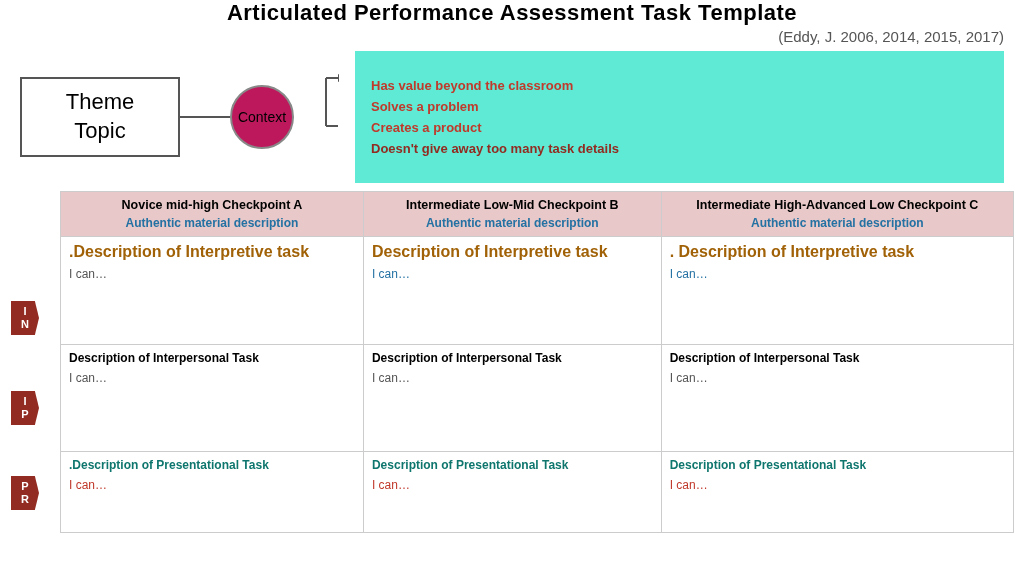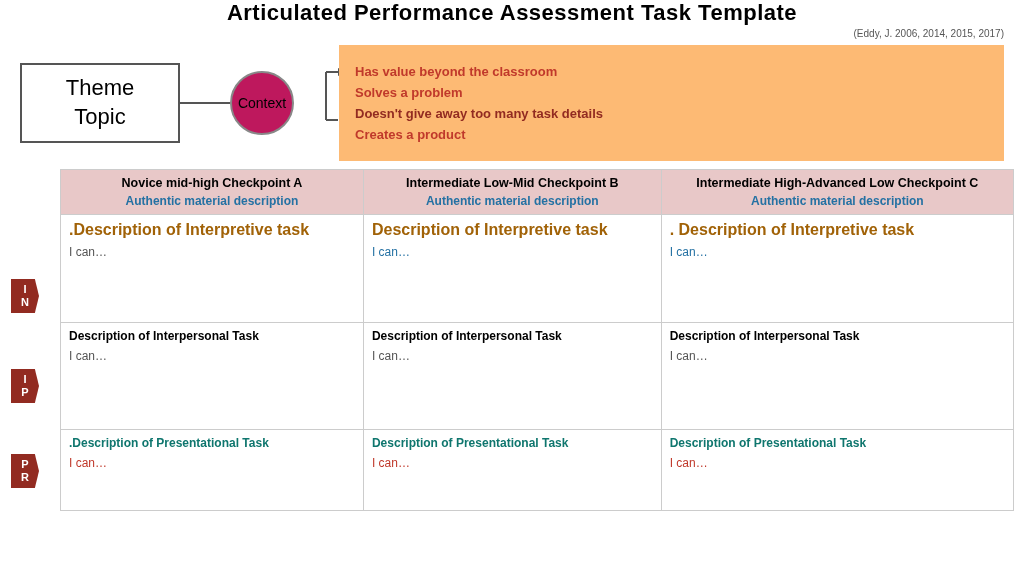--- a/index.html
+++ b/index.html
@@ -23,21 +23,21 @@
     .header-title {
       text-align: center;
       font-size: 22px;
       font-weight: bold;
       padding: 10px 0 0 0;
       letter-spacing: 0.5px;
     }
 
     .header-citation {
       text-align: right;
-      font-size: 10px;
+      font-size: 15px;
       color: #555;
       padding-right: 20px;
       margin-top: 2px;
     }
 
     
     .top-section {
       display: flex;
       align-items: center;
       margin: 6px 20px 0 20px;
@@ -83,24 +83,24 @@
     }
 
     .h-line {
       width: 50px;
       height: 2px;
       background: #555;
     }
 
     
     .context-list {
-      background: #fdba74;
-      padding: 16px 16px;
+      background: #5eead4;
+      padding: 24px 16px;
       flex: 1;
-      margin-left: 0;
+      margin-left: 16px;
     }
 
     .context-list-item {
       font-size: 13px;
       font-weight: bold;
       padding: 3px 0;
     }
 
     .context-list-item.red { color: #c0392b; }
     .context-list-item.dark-red { color: #922b21; }
@@ -250,22 +250,22 @@
       <svg width="45" height="90" style="flex-shrink:0; margin-top:-5px;">
         <path d="M 32 32 Q 32 70 32 80" stroke="#555" stroke-width="2" fill="none"></path>
         <path d="M 32 32 L 44 32" stroke="#555" stroke-width="2" fill="none"></path>
         <polygon points="44,28 52,32 44,36" fill="#555"></polygon>
         <path d="M 32 80 L 44 80" stroke="#555" stroke-width="2" fill="none"></path>
       </svg>
 
       <div class="context-list" style="margin-top:0;">
         <div class="context-list-item red">Has value beyond the classroom</div>
         <div class="context-list-item red">Solves a problem</div>
+        <div class="context-list-item red">Creates a product</div>
         <div class="context-list-item dark-red">Doesn't give away too many task details</div>
-        <div class="context-list-item red">Creates a product</div>
       </div>
     </div>
   </div>
 
   <div class="main-table-area">
 
     <div class="side-labels">
       <div class="side-label-spacer"></div>
 
       <div class="side-label-row" style="height:90px;">

